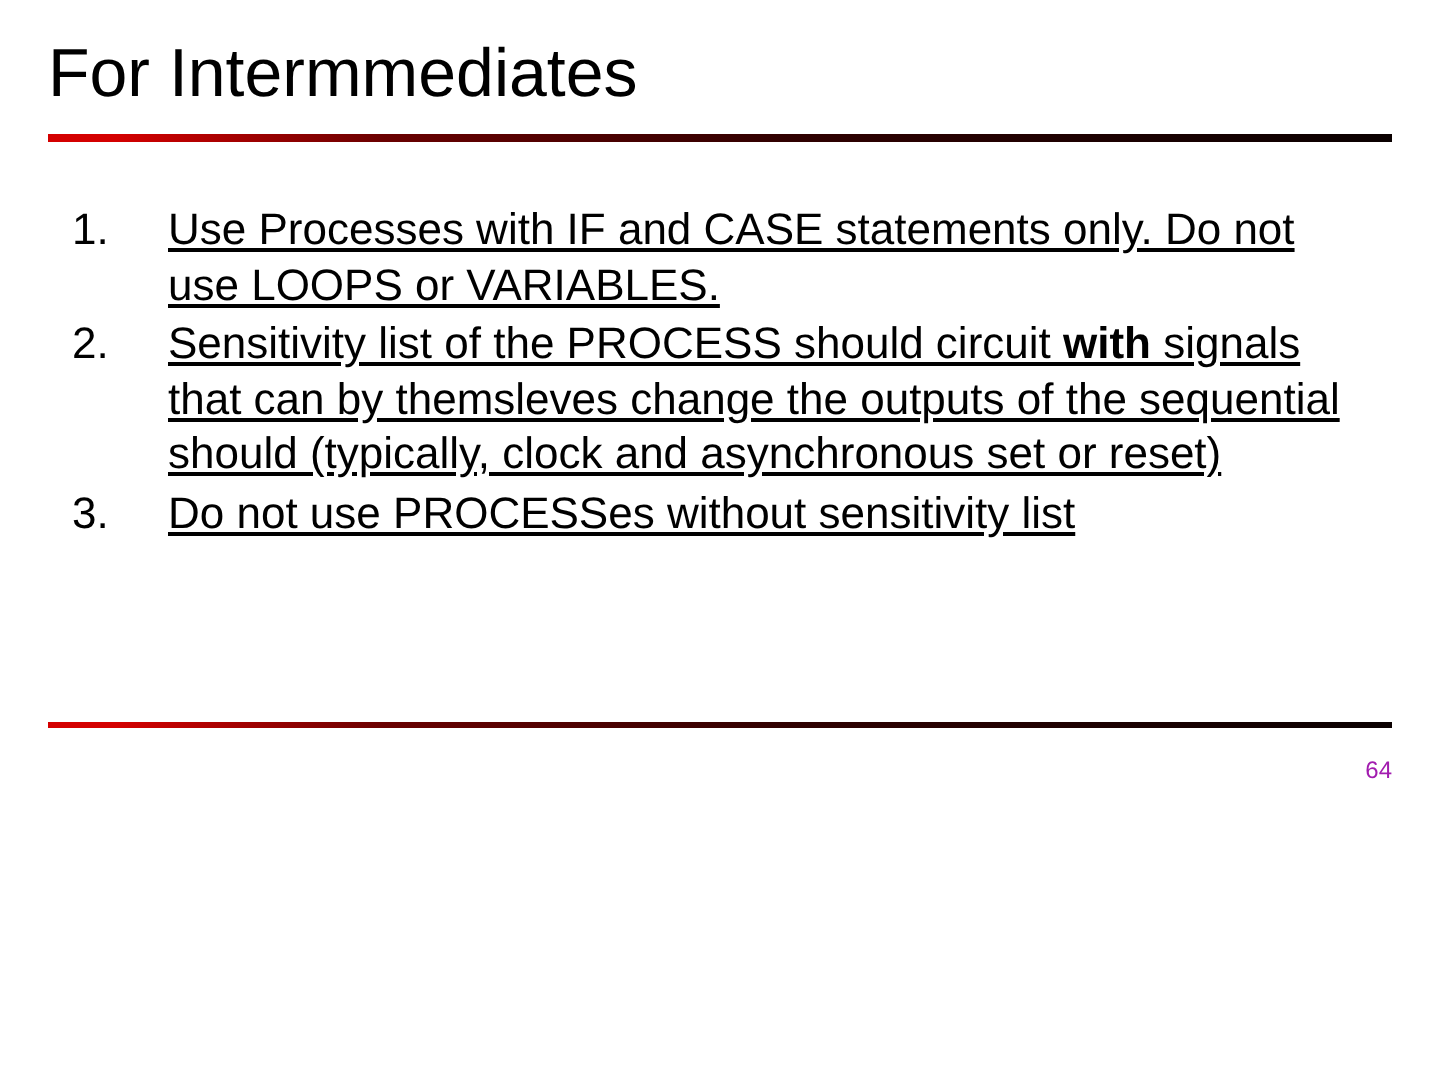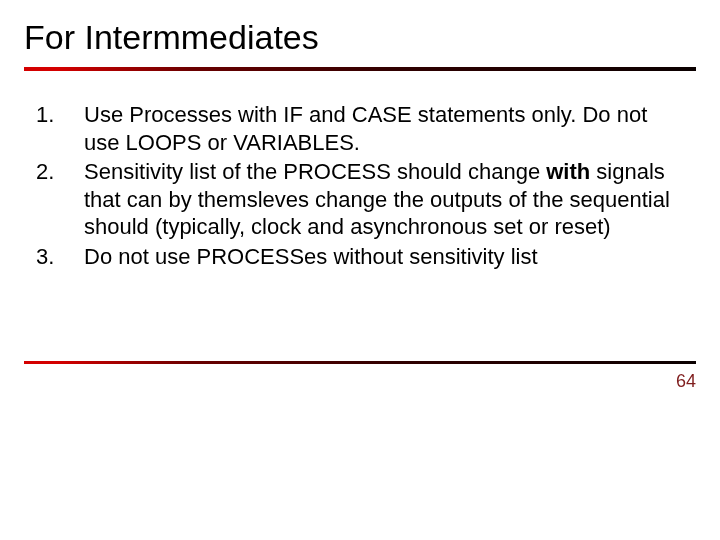--- a/index.html
+++ b/index.html
@@ -42,38 +42,39 @@
     font-size: 22px;
     line-height: 1.25;
     margin-bottom: 2px;
   }
   .num {
     width: 48px;
     flex: 0 0 48px;
   }
   .txt {
     flex: 1;
+    text-decoration: underline;
   }
   .only {
     font-weight: 700;
   }
   .footer-rule {
     position: absolute;
     left: 24px;
     right: 24px;
     bottom: 40px;
     height: 3px;
     background: linear-gradient(to right, #d40000 0%, #d40000 5%, #6a0000 25%, #300000 55%, #0a0000 100%);
   }
   .pagenum {
     position: absolute;
     right: 24px;
     bottom: 12px;
-    font-size: 18px;
-    color: #7f1d1d;
+    font-size: 12px;
+    color: #a21caf;
   }
 </style>
 </head>
 <body>
 
 <div class="slide">
 
   <div class="title-block">
     <h1 class="title">For Intermmediates</h1>
   </div>
@@ -81,21 +82,21 @@
 
   <div class="body">
 
     <div class="item">
       <div class="num">1.</div>
       <div class="txt">Use Processes with IF and CASE statements only. Do not use LOOPS or VARIABLES.</div>
     </div>
 
     <div class="item">
       <div class="num">2.</div>
-      <div class="txt"><span>Sensitivity list of the PROCESS should change </span><span class="only">with</span><span> signals that can by themsleves change the outputs of the sequential should (typically, clock and asynchronous set or reset)</span></div>
+      <div class="txt"><span>Sensitivity list of the PROCESS should circuit </span><span class="only">with</span><span> signals that can by themsleves change the outputs of the sequential should (typically, clock and asynchronous set or reset)</span></div>
     </div>
 
     <div class="item">
       <div class="num">3.</div>
       <div class="txt">Do not use PROCESSes without sensitivity list</div>
     </div>
 
   </div>
 
   <div class="footer-rule"></div>

